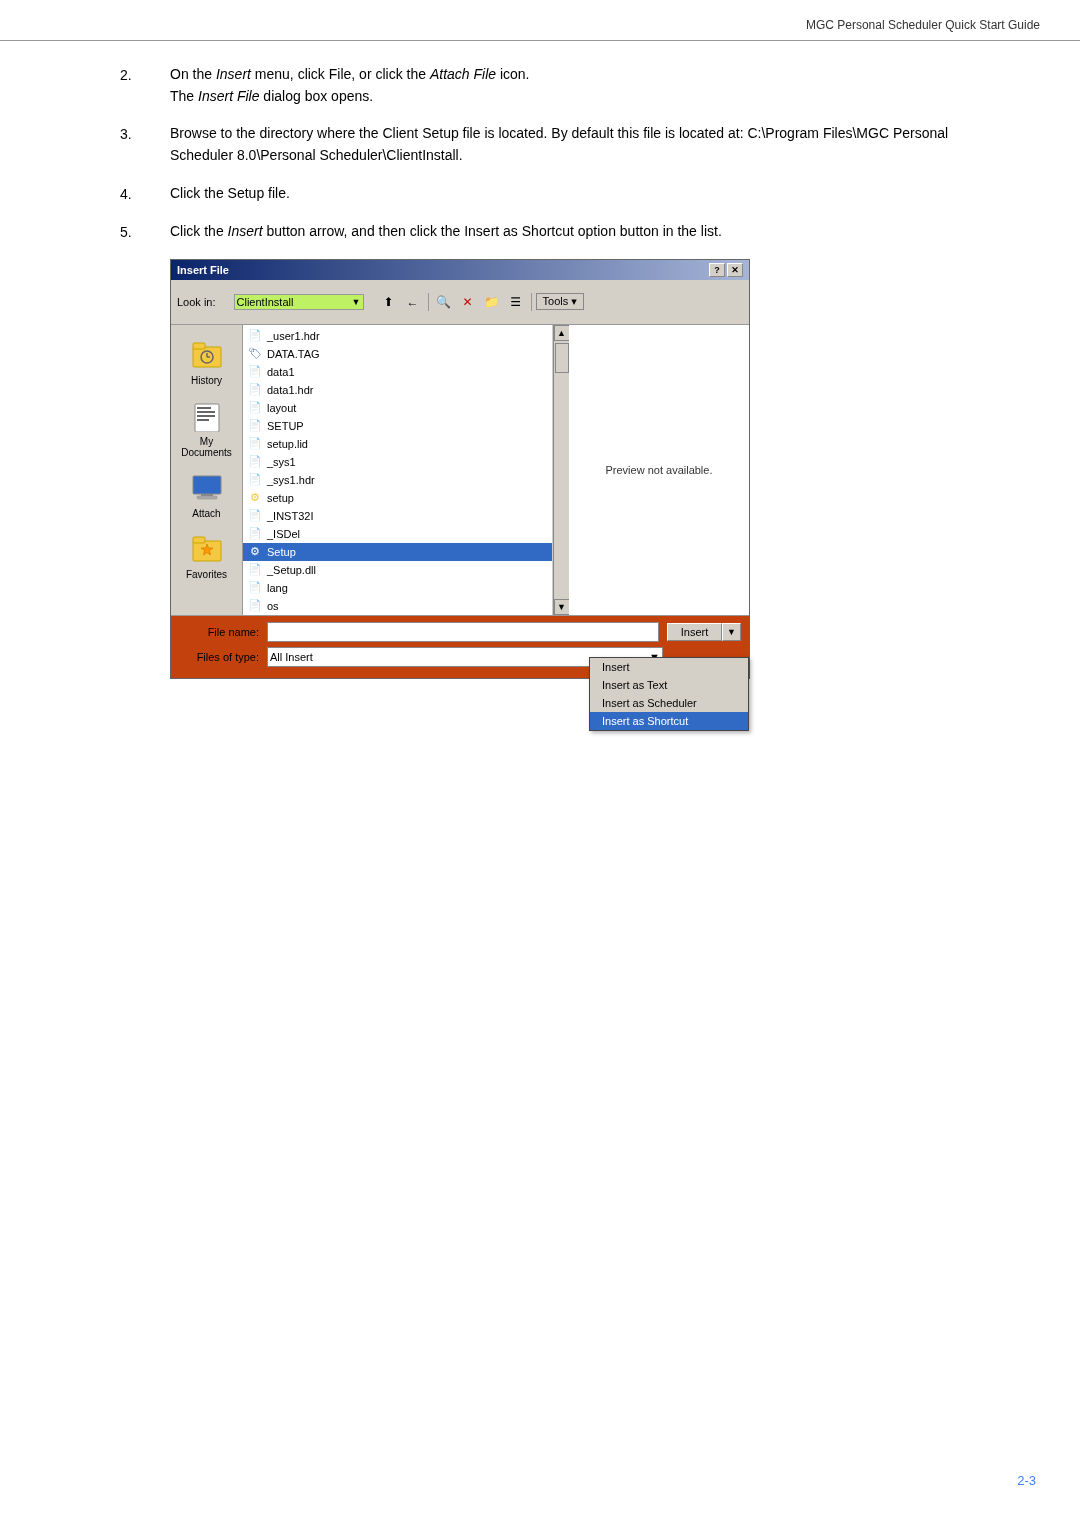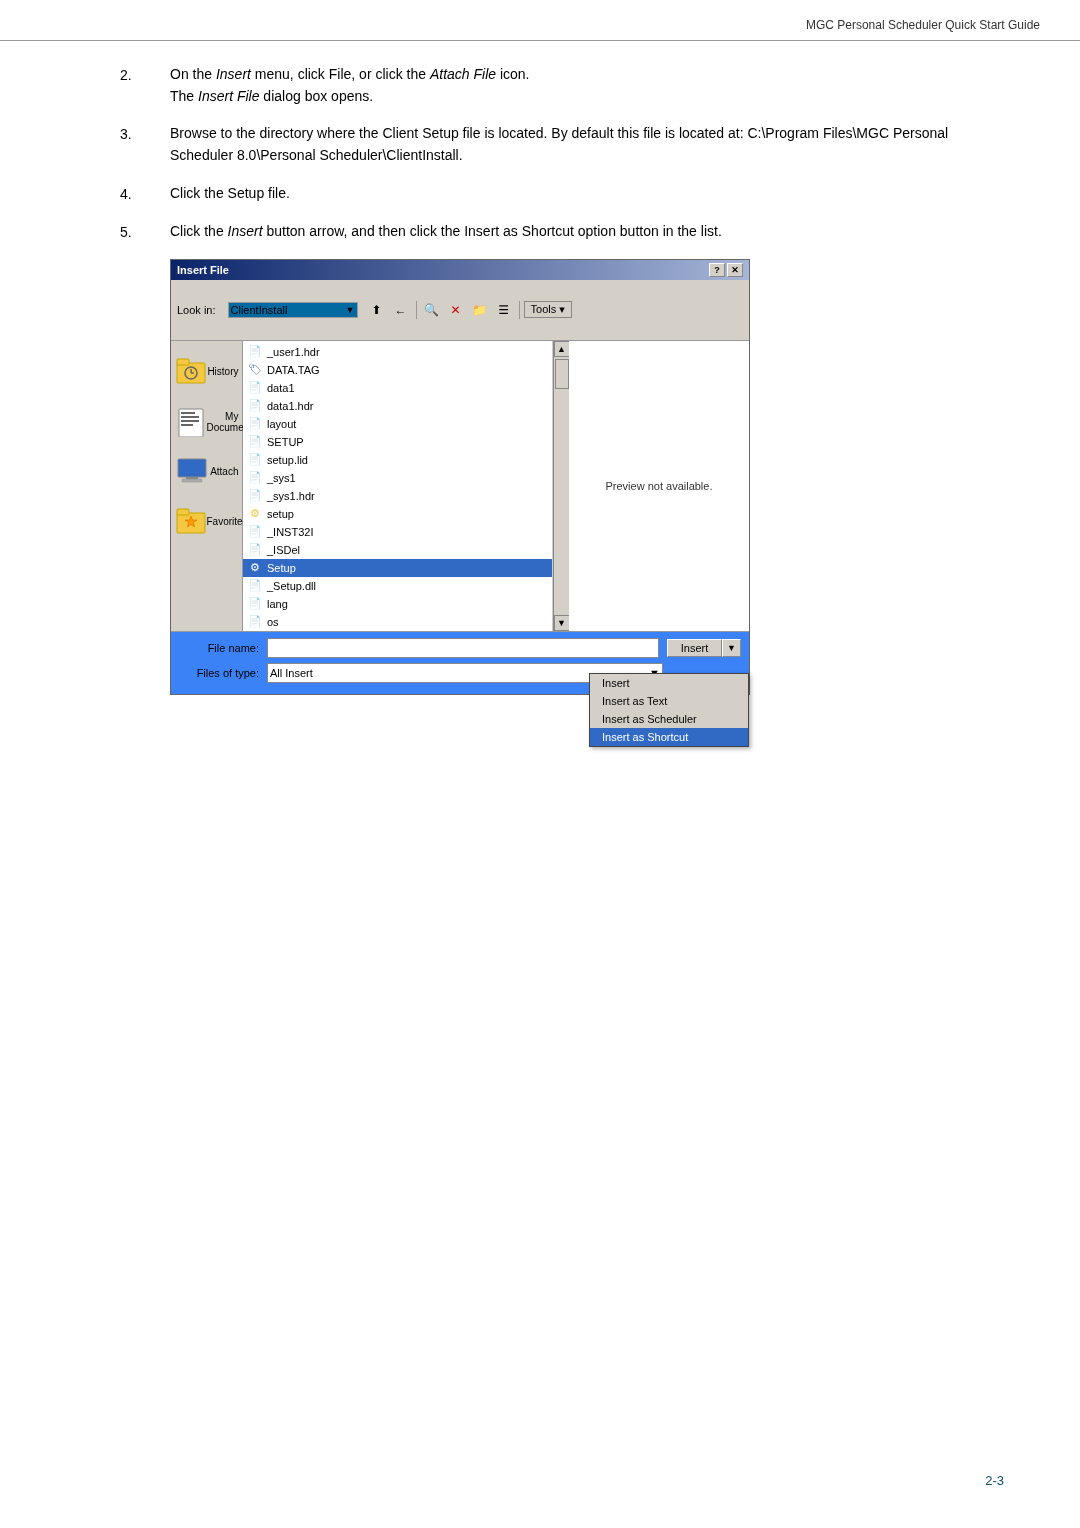--- a/index.html
+++ b/index.html
@@ -86,34 +86,34 @@
       font-size: 9px;
       display: flex;
       align-items: center;
       justify-content: center;
       cursor: pointer;
       color: #000;
     }
 
     .dialog-toolbar {
       background: #d4d0c8;
-      padding: 20px 6px;
-      display: flex;
-      align-items: center;
-      gap: 8px;
+      padding: 12px 6px;
+      display: flex;
+      align-items: center;
+      gap: 14px;
       border-bottom: 1px solid #999;
     }
 
     .toolbar-label {
       font-size: 11px;
       margin-right: 4px;
     }
 
     .toolbar-select {
-      background: #0369a1;
+      background: #bef264;
       border: 1px solid #999;
       font-size: 11px;
       padding: 1px 2px;
       width: 130px;
       display: flex;
       align-items: center;
       justify-content: space-between;
     }
 
     .toolbar-select-arrow {
@@ -168,21 +168,21 @@
       border-right: 1px solid #999;
       display: flex;
       flex-direction: column;
       align-items: center;
       padding-top: 8px;
       gap: 4px;
     }
 
     .sidebar-item {
       display: flex;
-      flex-direction: row;
+      flex-direction: column;
       align-items: center;
       cursor: pointer;
       padding: 4px 2px;
       width: 68px;
     }
 
     .sidebar-icon {
       width: 36px;
       height: 36px;
       display: flex;
@@ -270,21 +270,21 @@
 
     .scroll-thumb {
       width: 14px;
       height: 30px;
       background: #d4d0c8;
       border: 1px solid #888;
       margin: 2px 0;
     }
 
     .dialog-bottom {
-      background: #3b82f6;
+      background: #c2410c;
       padding: 6px 8px;
       border-top: 1px solid #999;
     }
 
     .bottom-row {
       display: flex;
       align-items: center;
       margin-bottom: 5px;
       gap: 8px;
     }
@@ -368,23 +368,23 @@
     .footer-note {
       margin-top: 24px;
       font-size: 14px;
       line-height: 1.55;
       padding-left: 50px;
     }
 
     .page-number {
       position: absolute;
       bottom: 40px;
-      right: 76px;
+      right: 44px;
       font-size: 13px;
-      color: #0c4a6e;
+      color: #3b82f6;
     }
 
     .file-list-wrapper {
       display: flex;
       flex: 1;
       overflow: hidden;
     }
   </style>
 </head>
 <body>

